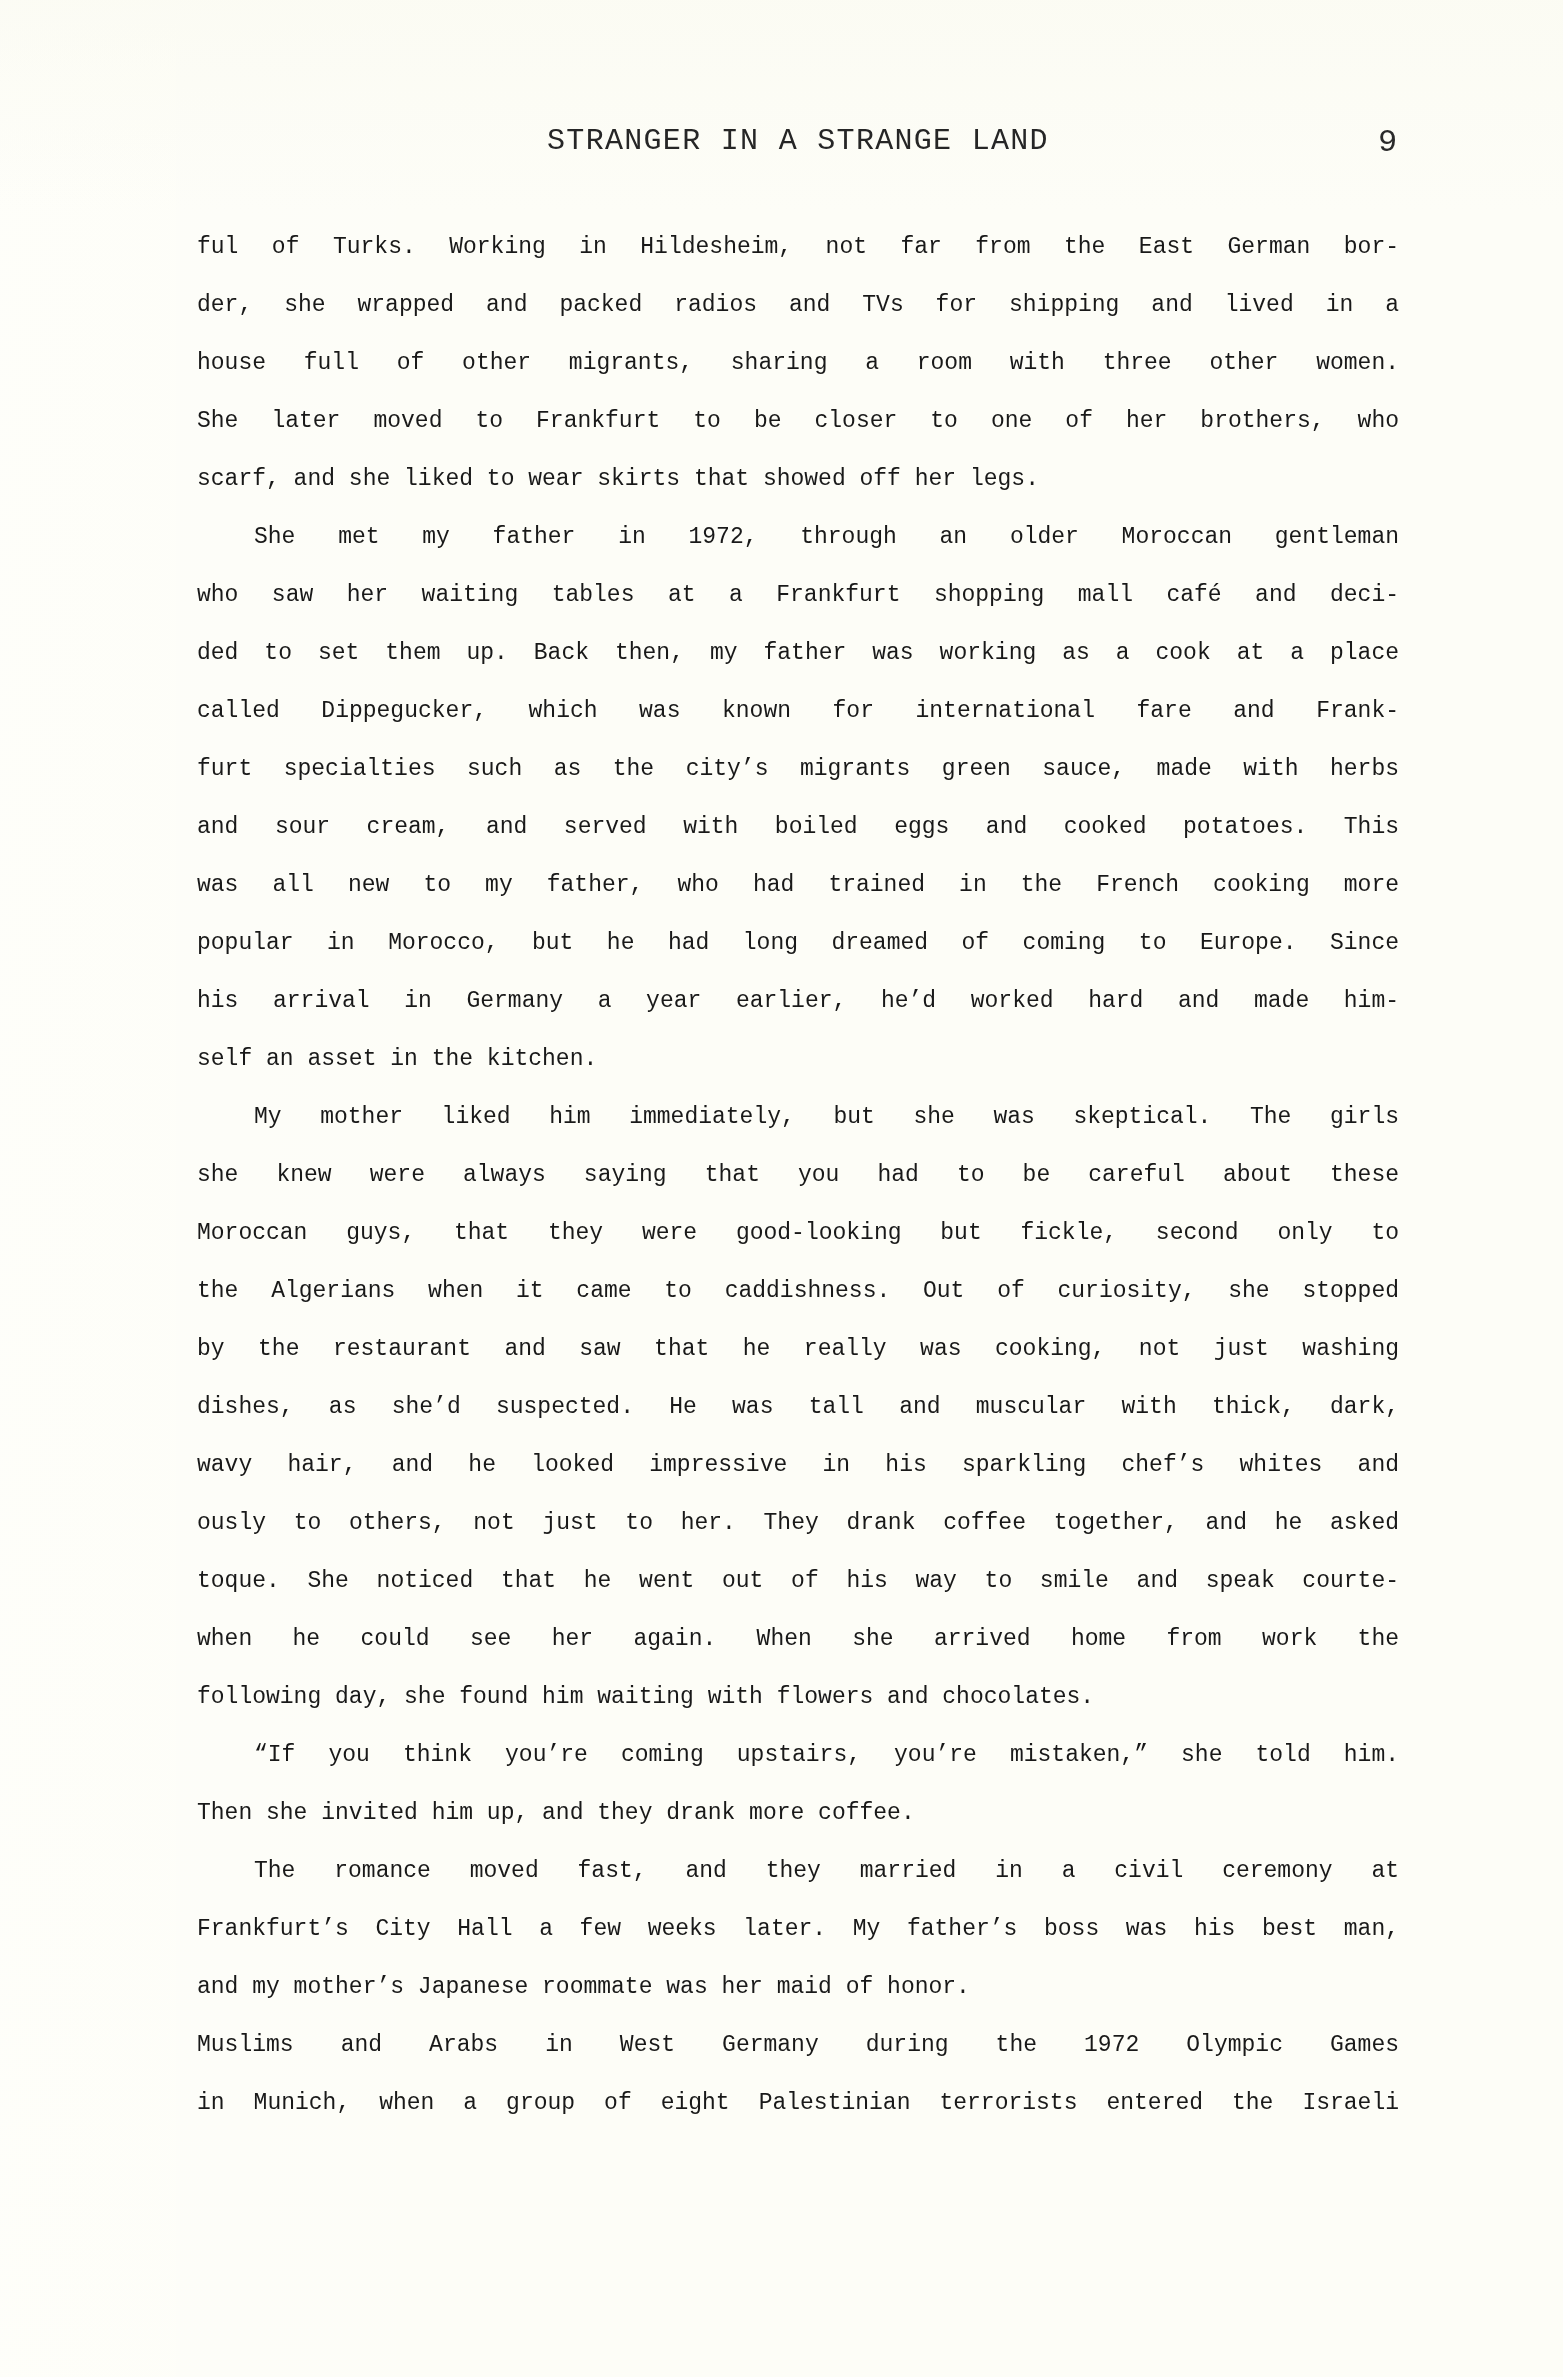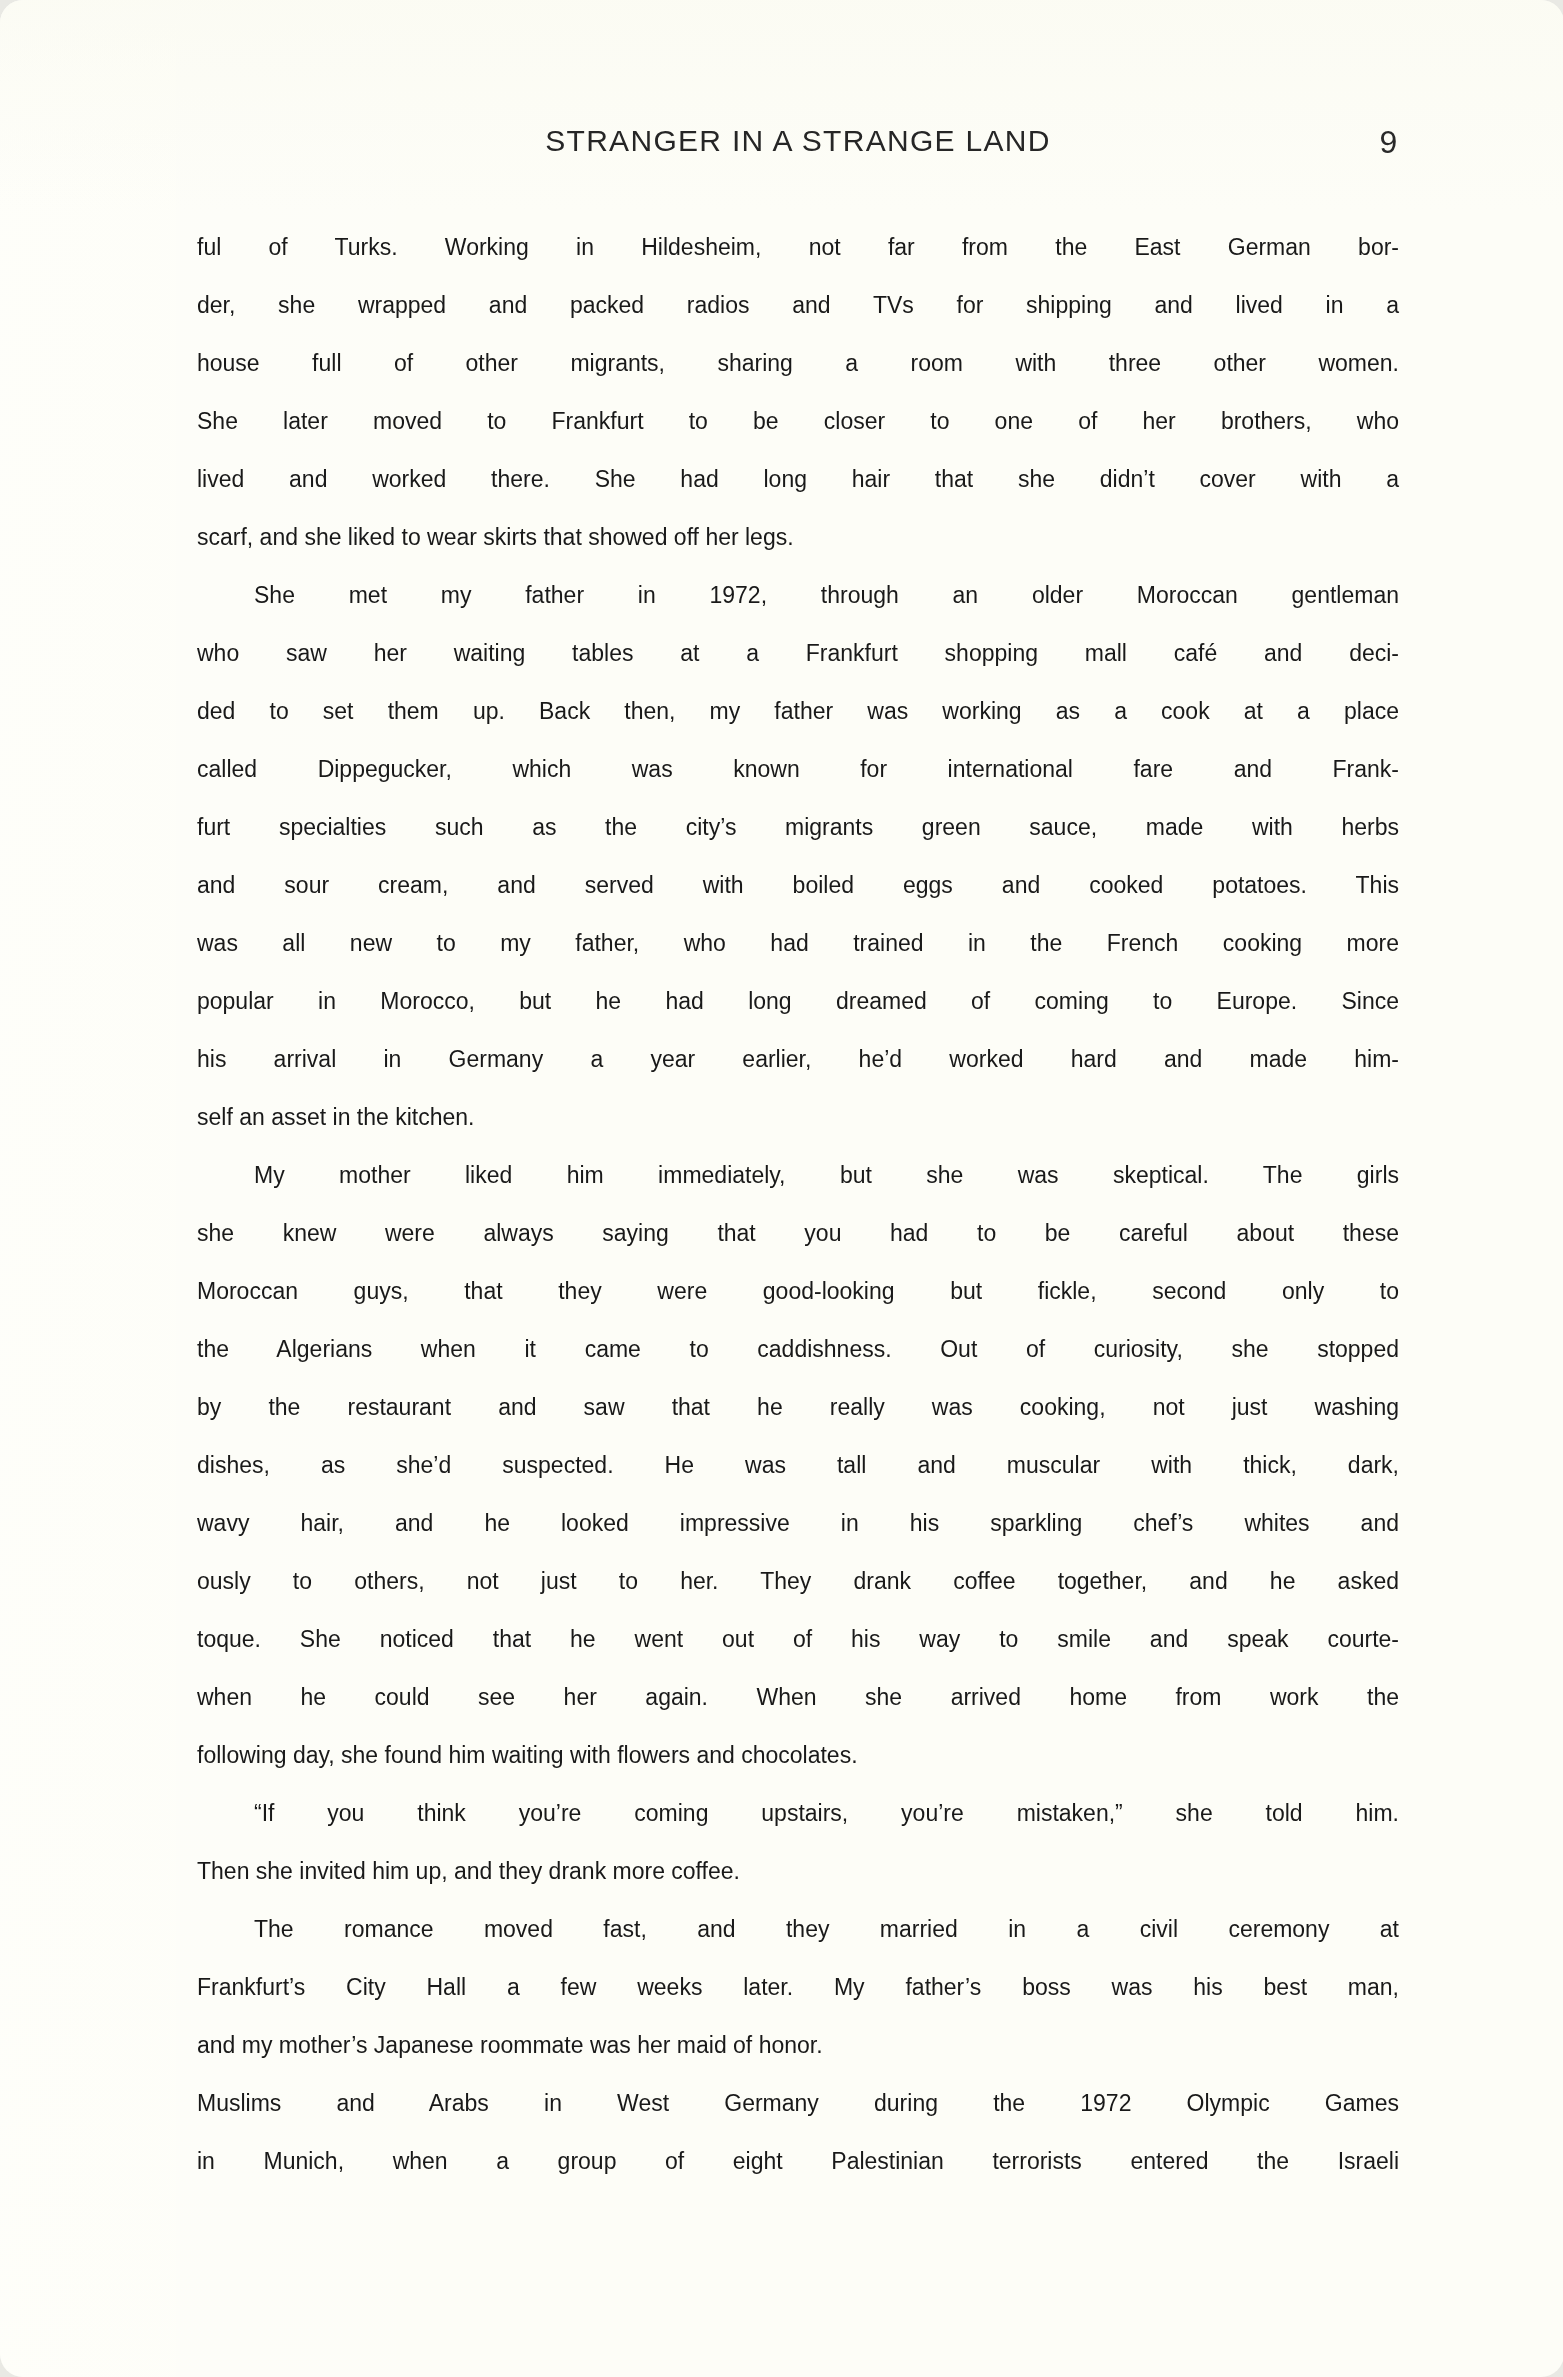--- a/index.html
+++ b/index.html
@@ -5,24 +5,23 @@
   html, body {
     margin: 0;
     padding: 0;
     background: #e9e9e4;
   }
   .page {
     position: relative;
     width: 1564px;
     height: 2377px;
     background: #fdfdf7;
-    font-family: Liberation Sans, sans-serif;
+    font-family: Liberation Mono, monospace;
     color: #1c1c1c;
     overflow: hidden;
-    border-radius: 23px;
   }
   
   .page::before {
     content: "";
     position: absolute;
     inset: 0;
     background:
       linear-gradient(180deg, rgba(250,250,240,0.55) 0%, rgba(255,255,255,0) 9%),
       linear-gradient(90deg, rgba(255,255,252,0.4) 0%, rgba(253,253,245,0) 30%);
     pointer-events: none;
@@ -86,21 +85,20 @@
     <div class="page-number">9</div>
   </div>
 
   <div class="body-text">
 
     <div class="paragraph">
       <div class="ln">ful of Turks. Working in Hildesheim, not far from the East German bor-</div>
       <div class="ln">der, she wrapped and packed radios and TVs for shipping and lived in a</div>
       <div class="ln">house full of other migrants, sharing a room with three other women.</div>
       <div class="ln">She later moved to Frankfurt to be closer to one of her brothers, who</div>
-      <div class="ln">lived and worked there. She had long hair that she didn’t cover with a</div>
       <div class="ln end">scarf, and she liked to wear skirts that showed off her legs.</div>
     </div>
 
     <div class="paragraph">
       <div class="ln ind">She met my father in 1972, through an older Moroccan gentleman</div>
       <div class="ln">who saw her waiting tables at a Frankfurt shopping mall café and deci-</div>
       <div class="ln">ded to set them up. Back then, my father was working as a cook at a place</div>
       <div class="ln">called Dippegucker, which was known for international fare and Frank-</div>
       <div class="ln">furt specialties such as the city’s migrants green sauce, made with herbs</div>
       <div class="ln">and sour cream, and served with boiled eggs and cooked potatoes. This</div>

